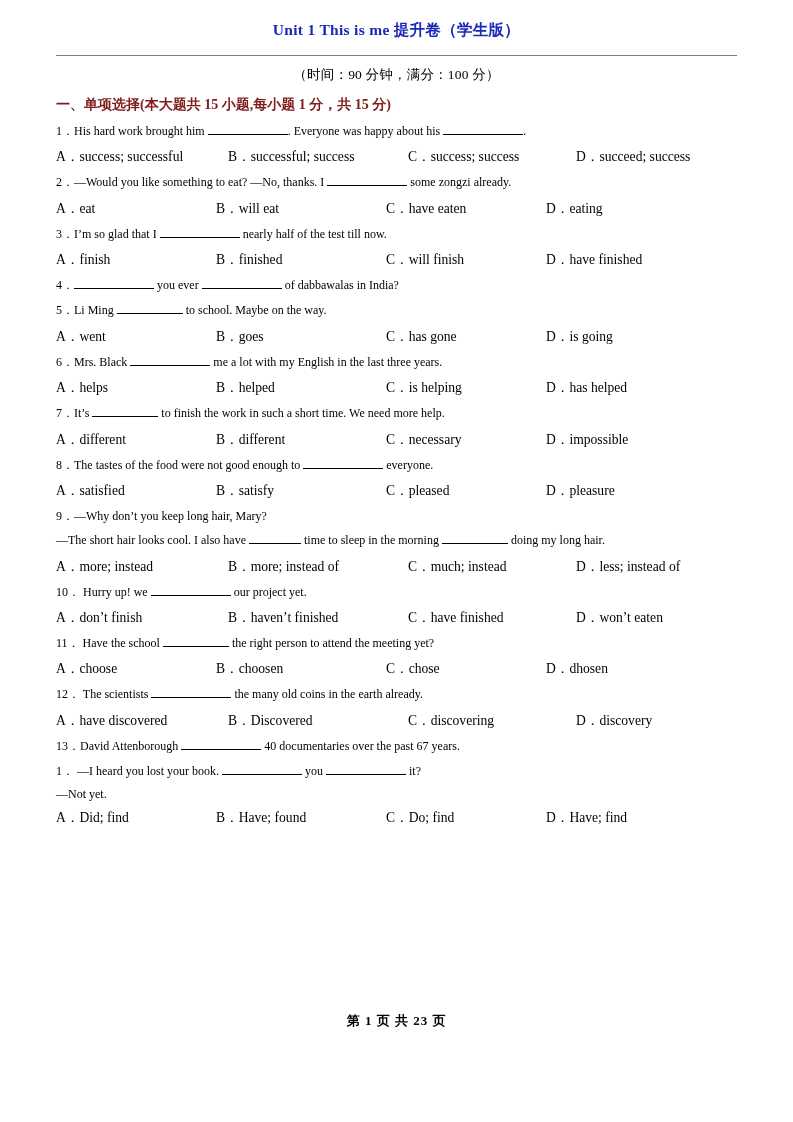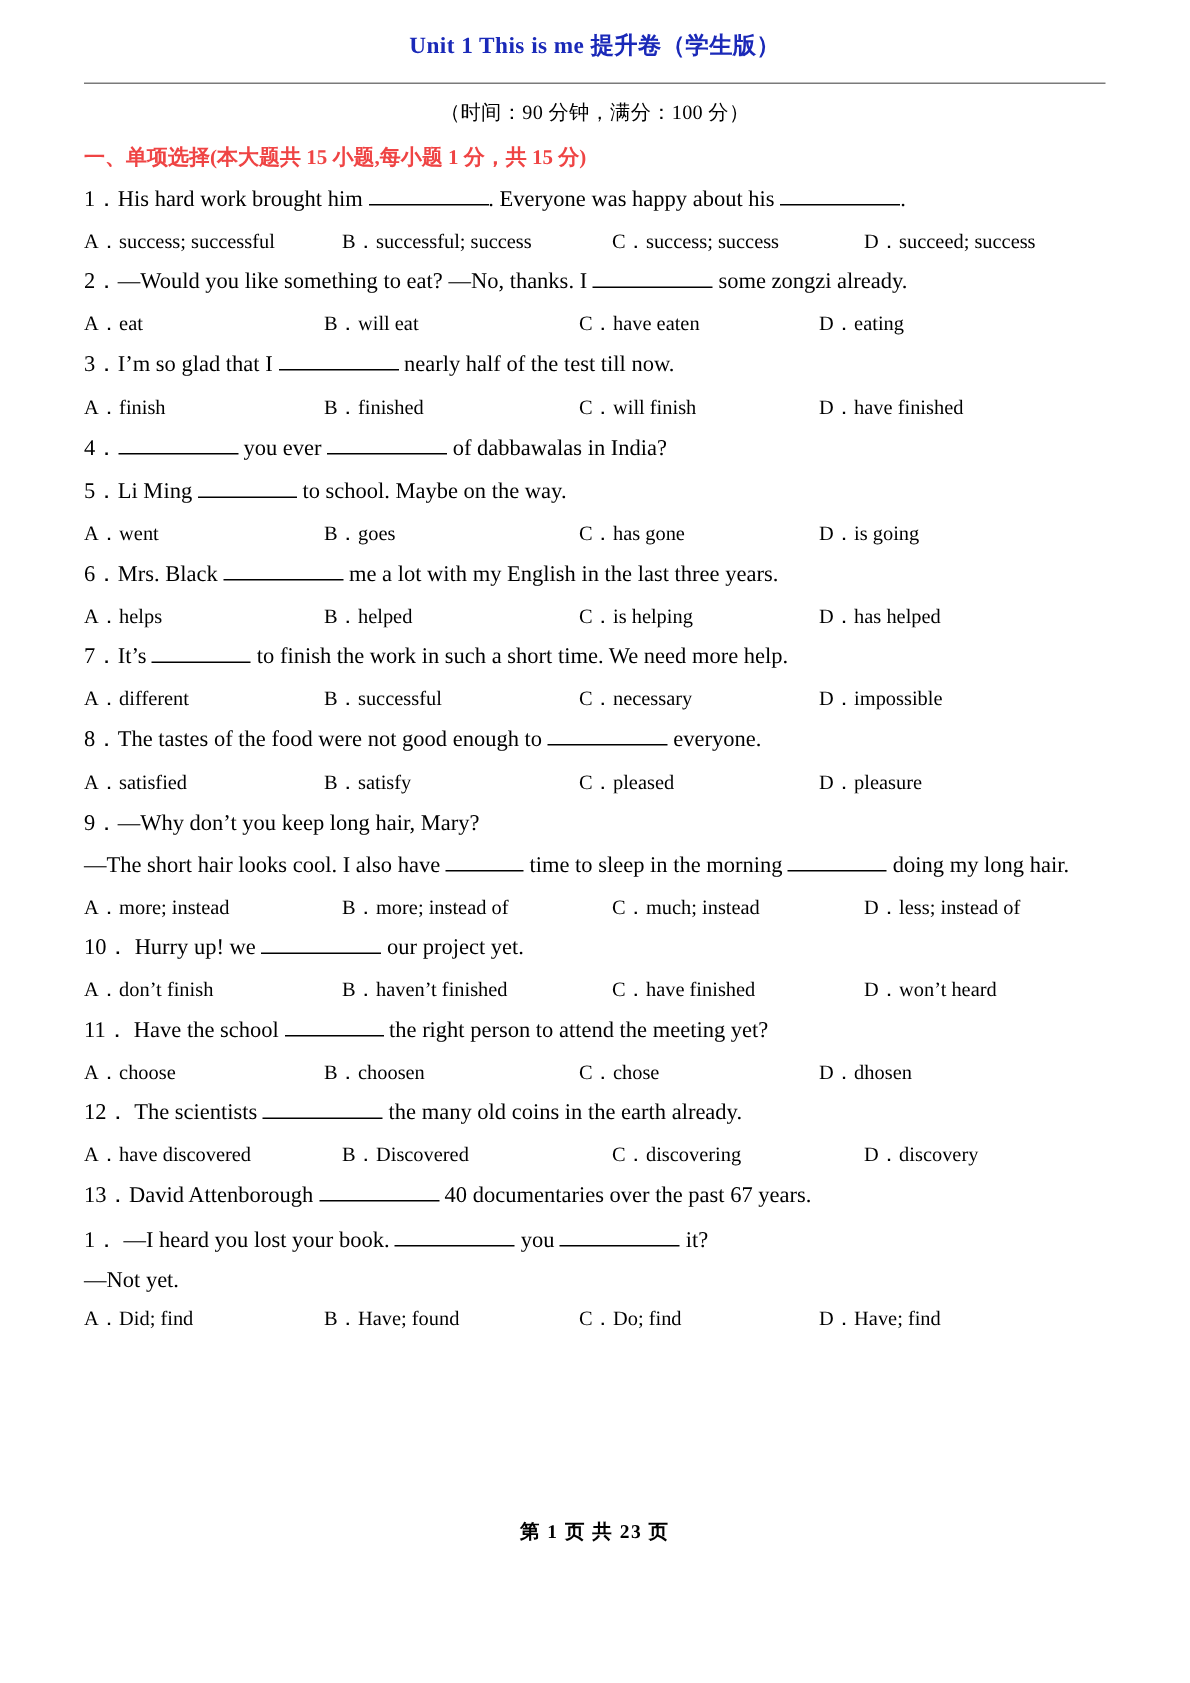--- a/index.html
+++ b/index.html
@@ -37,24 +37,24 @@
   .subtitle {
     text-align: center;
     font-size: 13.5px;
     margin: 10px 0 0 0;
     letter-spacing: 0.2px;
   }
   .section-head {
     font-weight: bold;
     font-size: 14px;
     margin: 12px 0 2px 0;
-    color: #ef4444;
+    color: #7f1d1d;
   }
   .q-line {
-    font-size: 15px;
+    font-size: 12px;
     line-height: 1.28;
     margin: 10px 0 0 0;
     white-space: nowrap;
   }
   .opts {
     display: block;
     font-size: 13.6px;
     margin: 9px 0 0 0;
     position: relative;
     height: 17px;
@@ -157,21 +157,21 @@
     <span class="opt o2">B．helped</span>
     <span class="opt o3">C．is helping</span>
     <span class="opt o4">D．has helped</span>
   </div>
 
   <div class="q-line">
     <span>7．</span><span>It’s </span><span class="blank b-md"></span><span> to finish the work in such a short time. We need more help.</span>
   </div>
   <div class="opts">
     <span class="opt o1">A．different</span>
-    <span class="opt o2">B．successful</span>
+    <span class="opt o2">B．different</span>
     <span class="opt o3">C．necessary</span>
     <span class="opt o4">D．impossible</span>
   </div>
 
   <div class="q-line">
     <span>8．</span><span>The tastes of the food were not good enough to </span><span class="blank b-lg"></span><span> everyone.</span>
   </div>
   <div class="opts">
     <span class="opt o1">A．satisfied</span>
     <span class="opt o2">B．satisfy</span>
@@ -192,21 +192,21 @@
     <span class="opt o4">D．less; instead of</span>
   </div>
 
   <div class="q-line">
     <span>10．</span> <span>Hurry up! we </span><span class="blank b-lg"></span><span> our project yet.</span>
   </div>
   <div class="opts w">
     <span class="opt o1">A．don’t finish</span>
     <span class="opt o2">B．haven’t finished</span>
     <span class="opt o3">C．have finished</span>
-    <span class="opt o4">D．won’t heard</span>
+    <span class="opt o4">D．won’t eaten</span>
   </div>
 
   <div class="q-line">
     <span>11．</span> <span>Have the school </span><span class="blank b-md"></span><span> the right person to attend the meeting yet?</span>
   </div>
   <div class="opts">
     <span class="opt o1">A．choose</span>
     <span class="opt o2">B．choosen</span>
     <span class="opt o3">C．chose</span>
     <span class="opt o4">D．dhosen</span>

